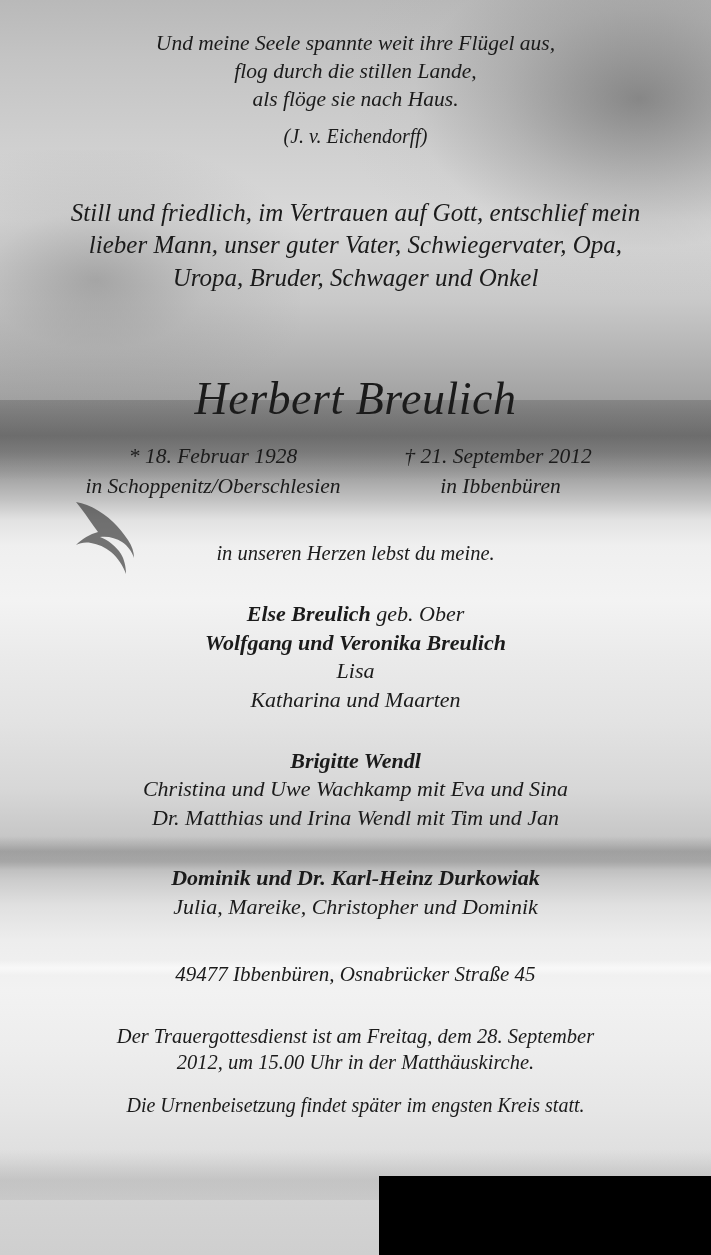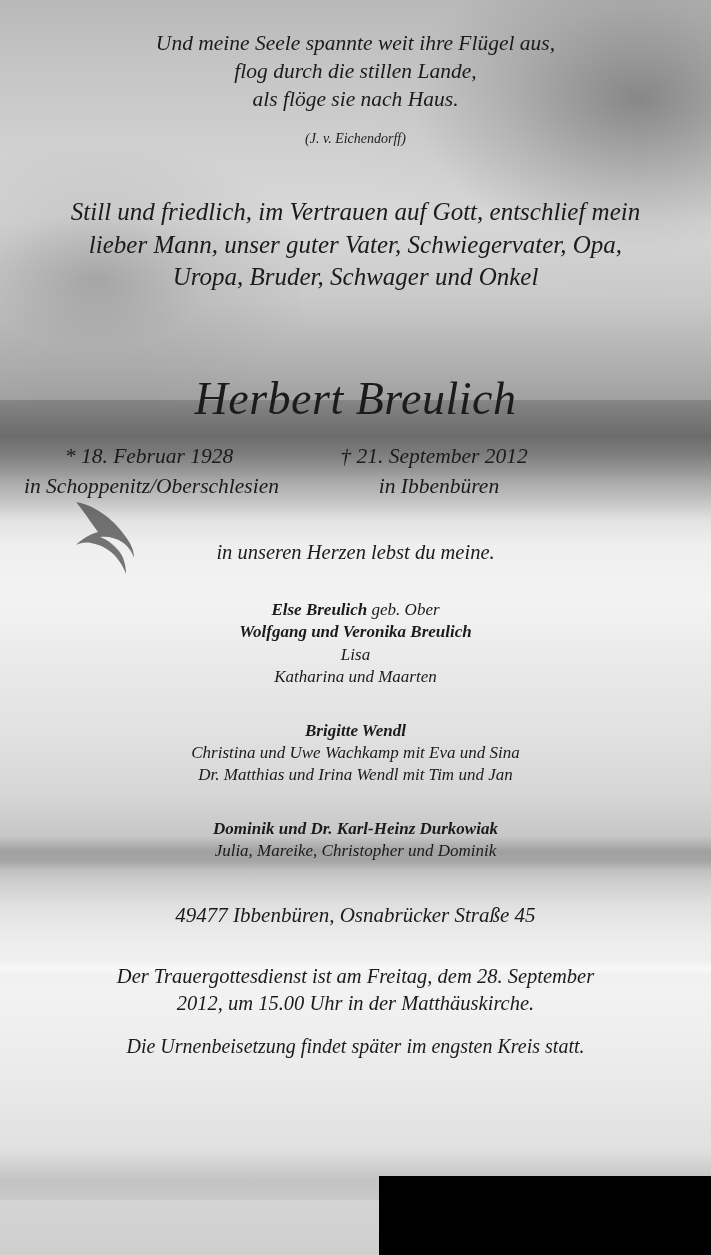--- a/index.html
+++ b/index.html
@@ -144,22 +144,22 @@
   .line {
     font-style: italic;
     line-height: 1.30;
   }
 
   .poem {
     margin-top: 30px;
     font-size: 21.5px;
   }
   .poem .attrib {
-    font-size: 14px;
-    margin-top: 16px;
+    font-size: 20px;
+    margin-top: 9px;
   }
 
   .intro {
     margin-top: 48px;
     font-size: 25px;
     line-height: 1.38;
   }
 
   .name {
     margin-top: 82px;
@@ -169,36 +169,36 @@
     line-height: 1.0;
   }
 
   .dates {
     margin-top: 19px;
     font-size: 21.5px;
     line-height: 1.40;
   }
   .dates-row {
     display: flex;
-    justify-content: flex-start;
+    justify-content: center;
     gap: 35px;
   }
   .dates-col {
     min-width: 250px;
     font-style: italic;
   }
 
   .epitaph {
     margin-top: 38px;
     font-size: 20.5px;
   }
 
   .family-group {
     margin-top: 34px;
-    font-size: 17px;
+    font-size: 22px;
     line-height: 1.42;
   }
   .family-group.g2 { margin-top: 32px; }
   .family-group.g3 { margin-top: 32px; }
   .bold { font-weight: bold; }
 
   .address {
     margin-top: 40px;
     font-size: 21px;
   }

